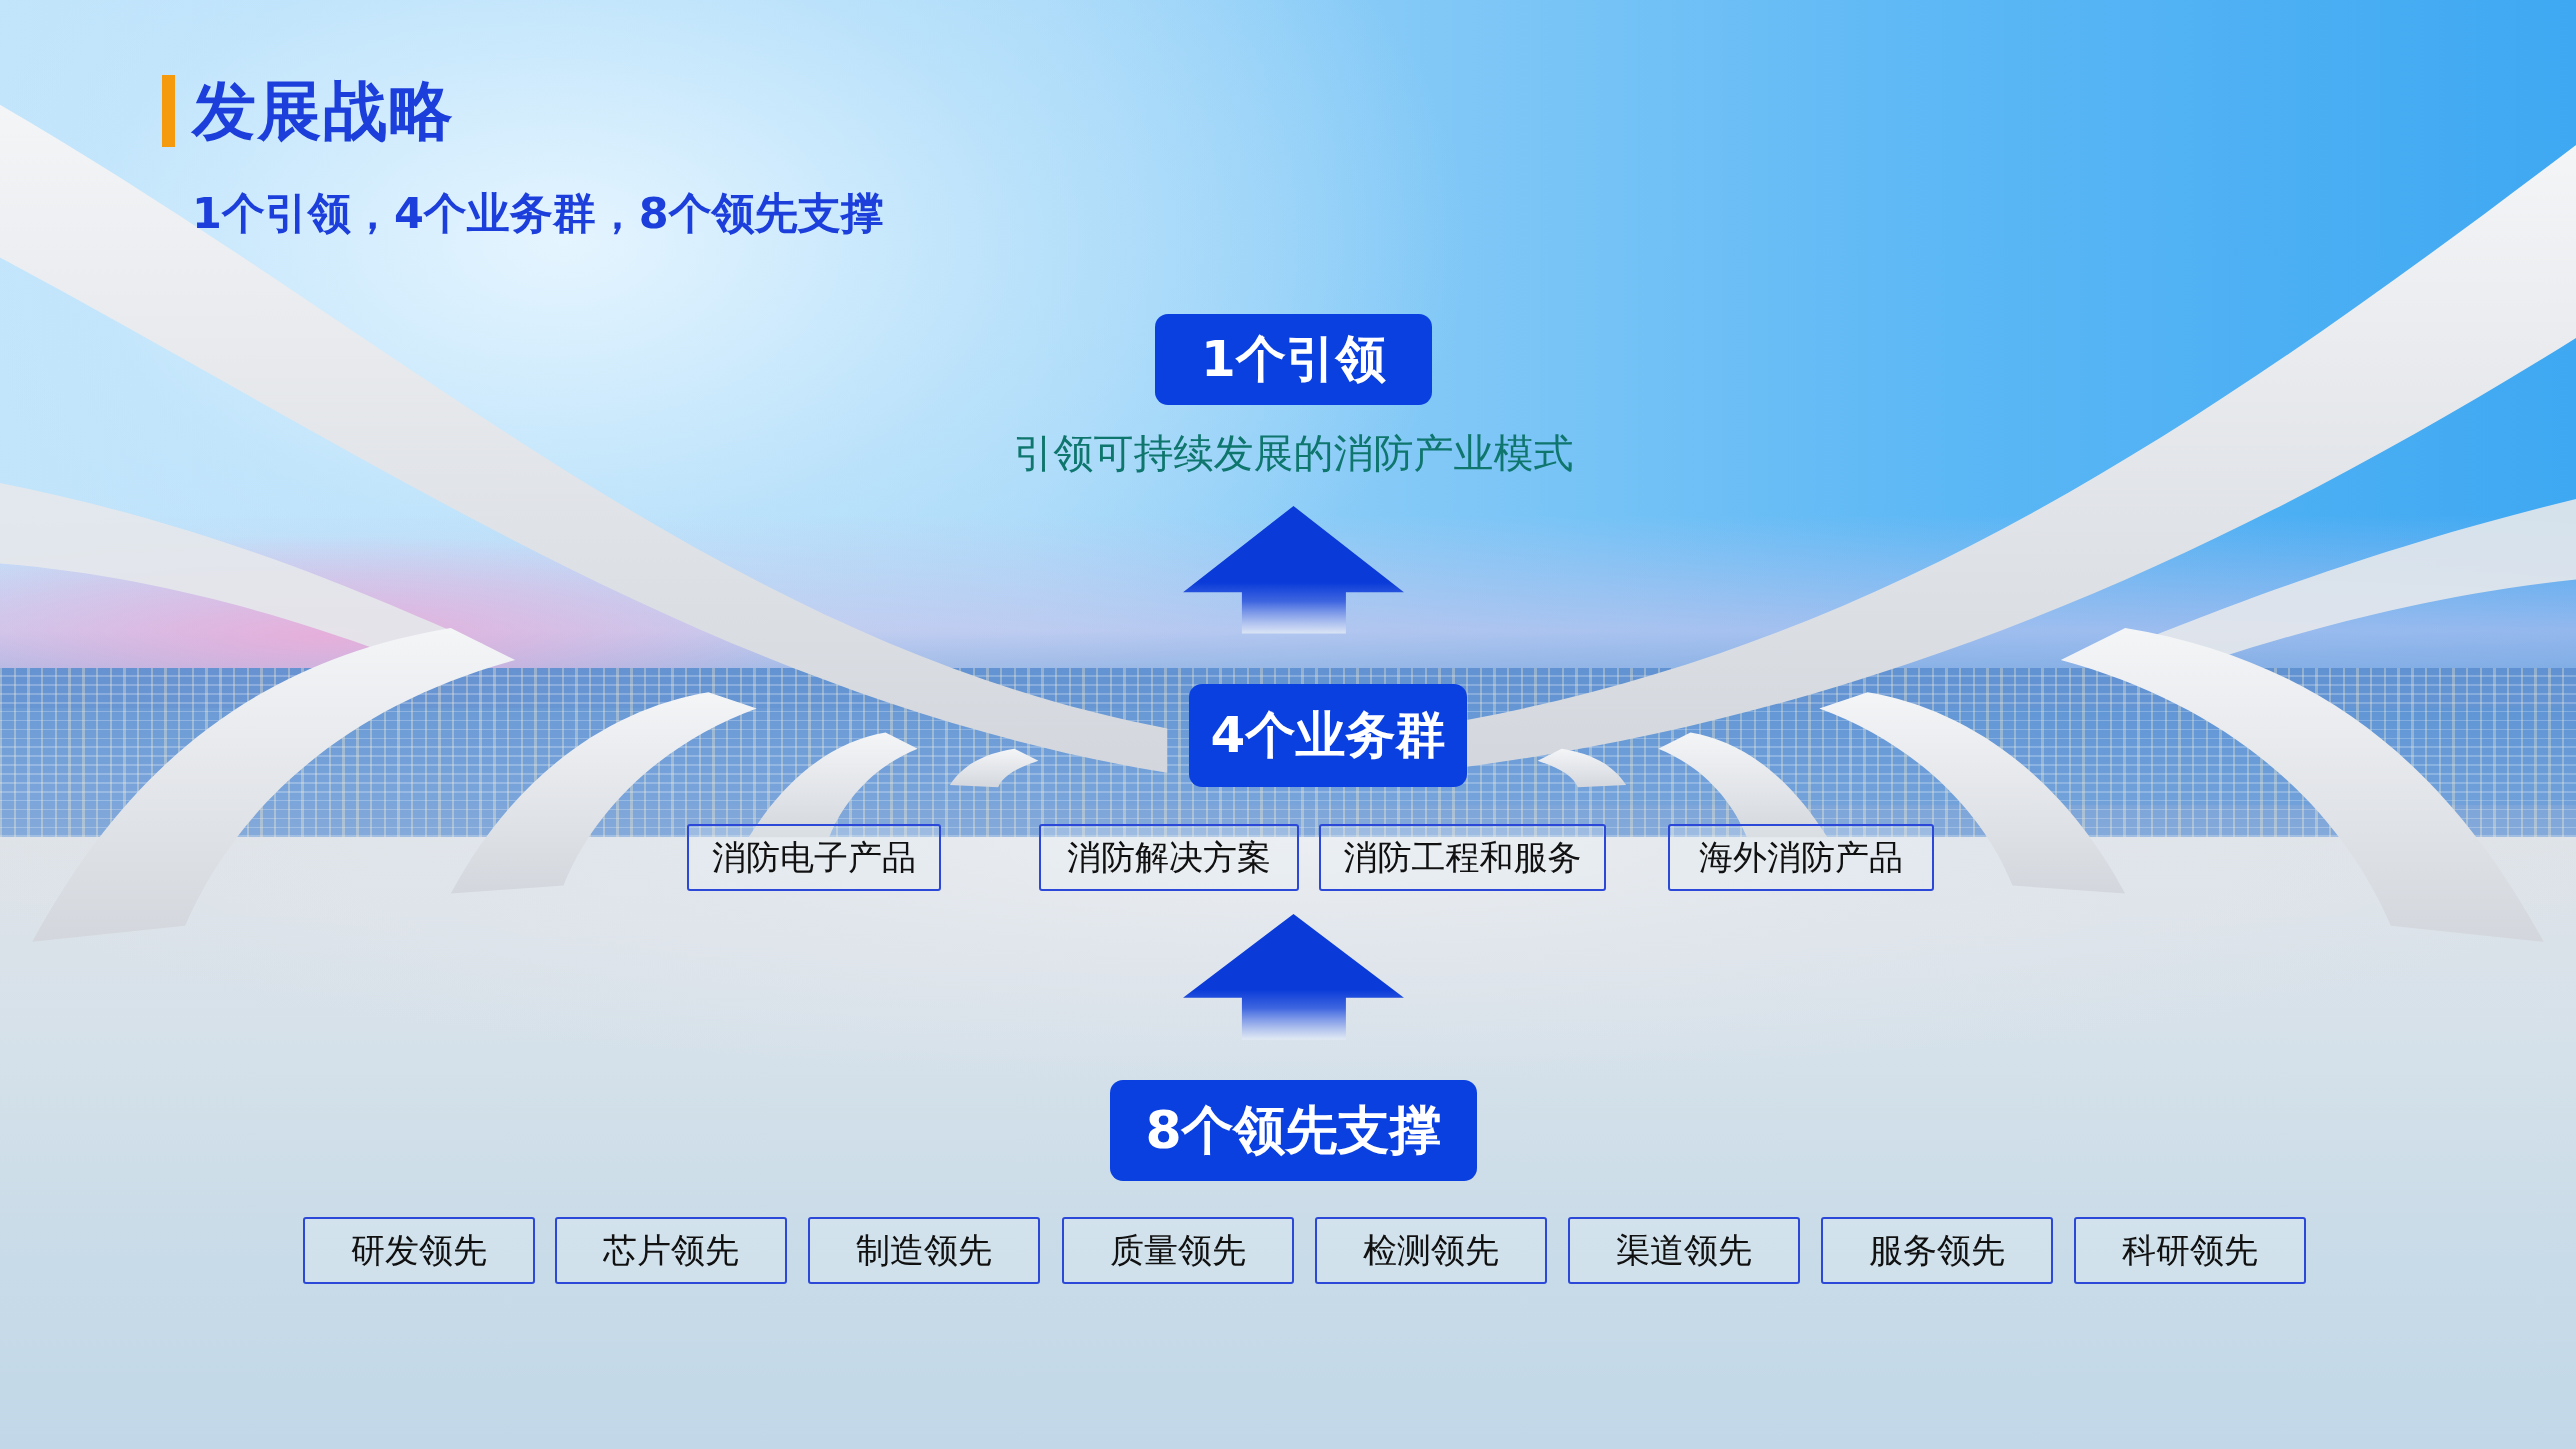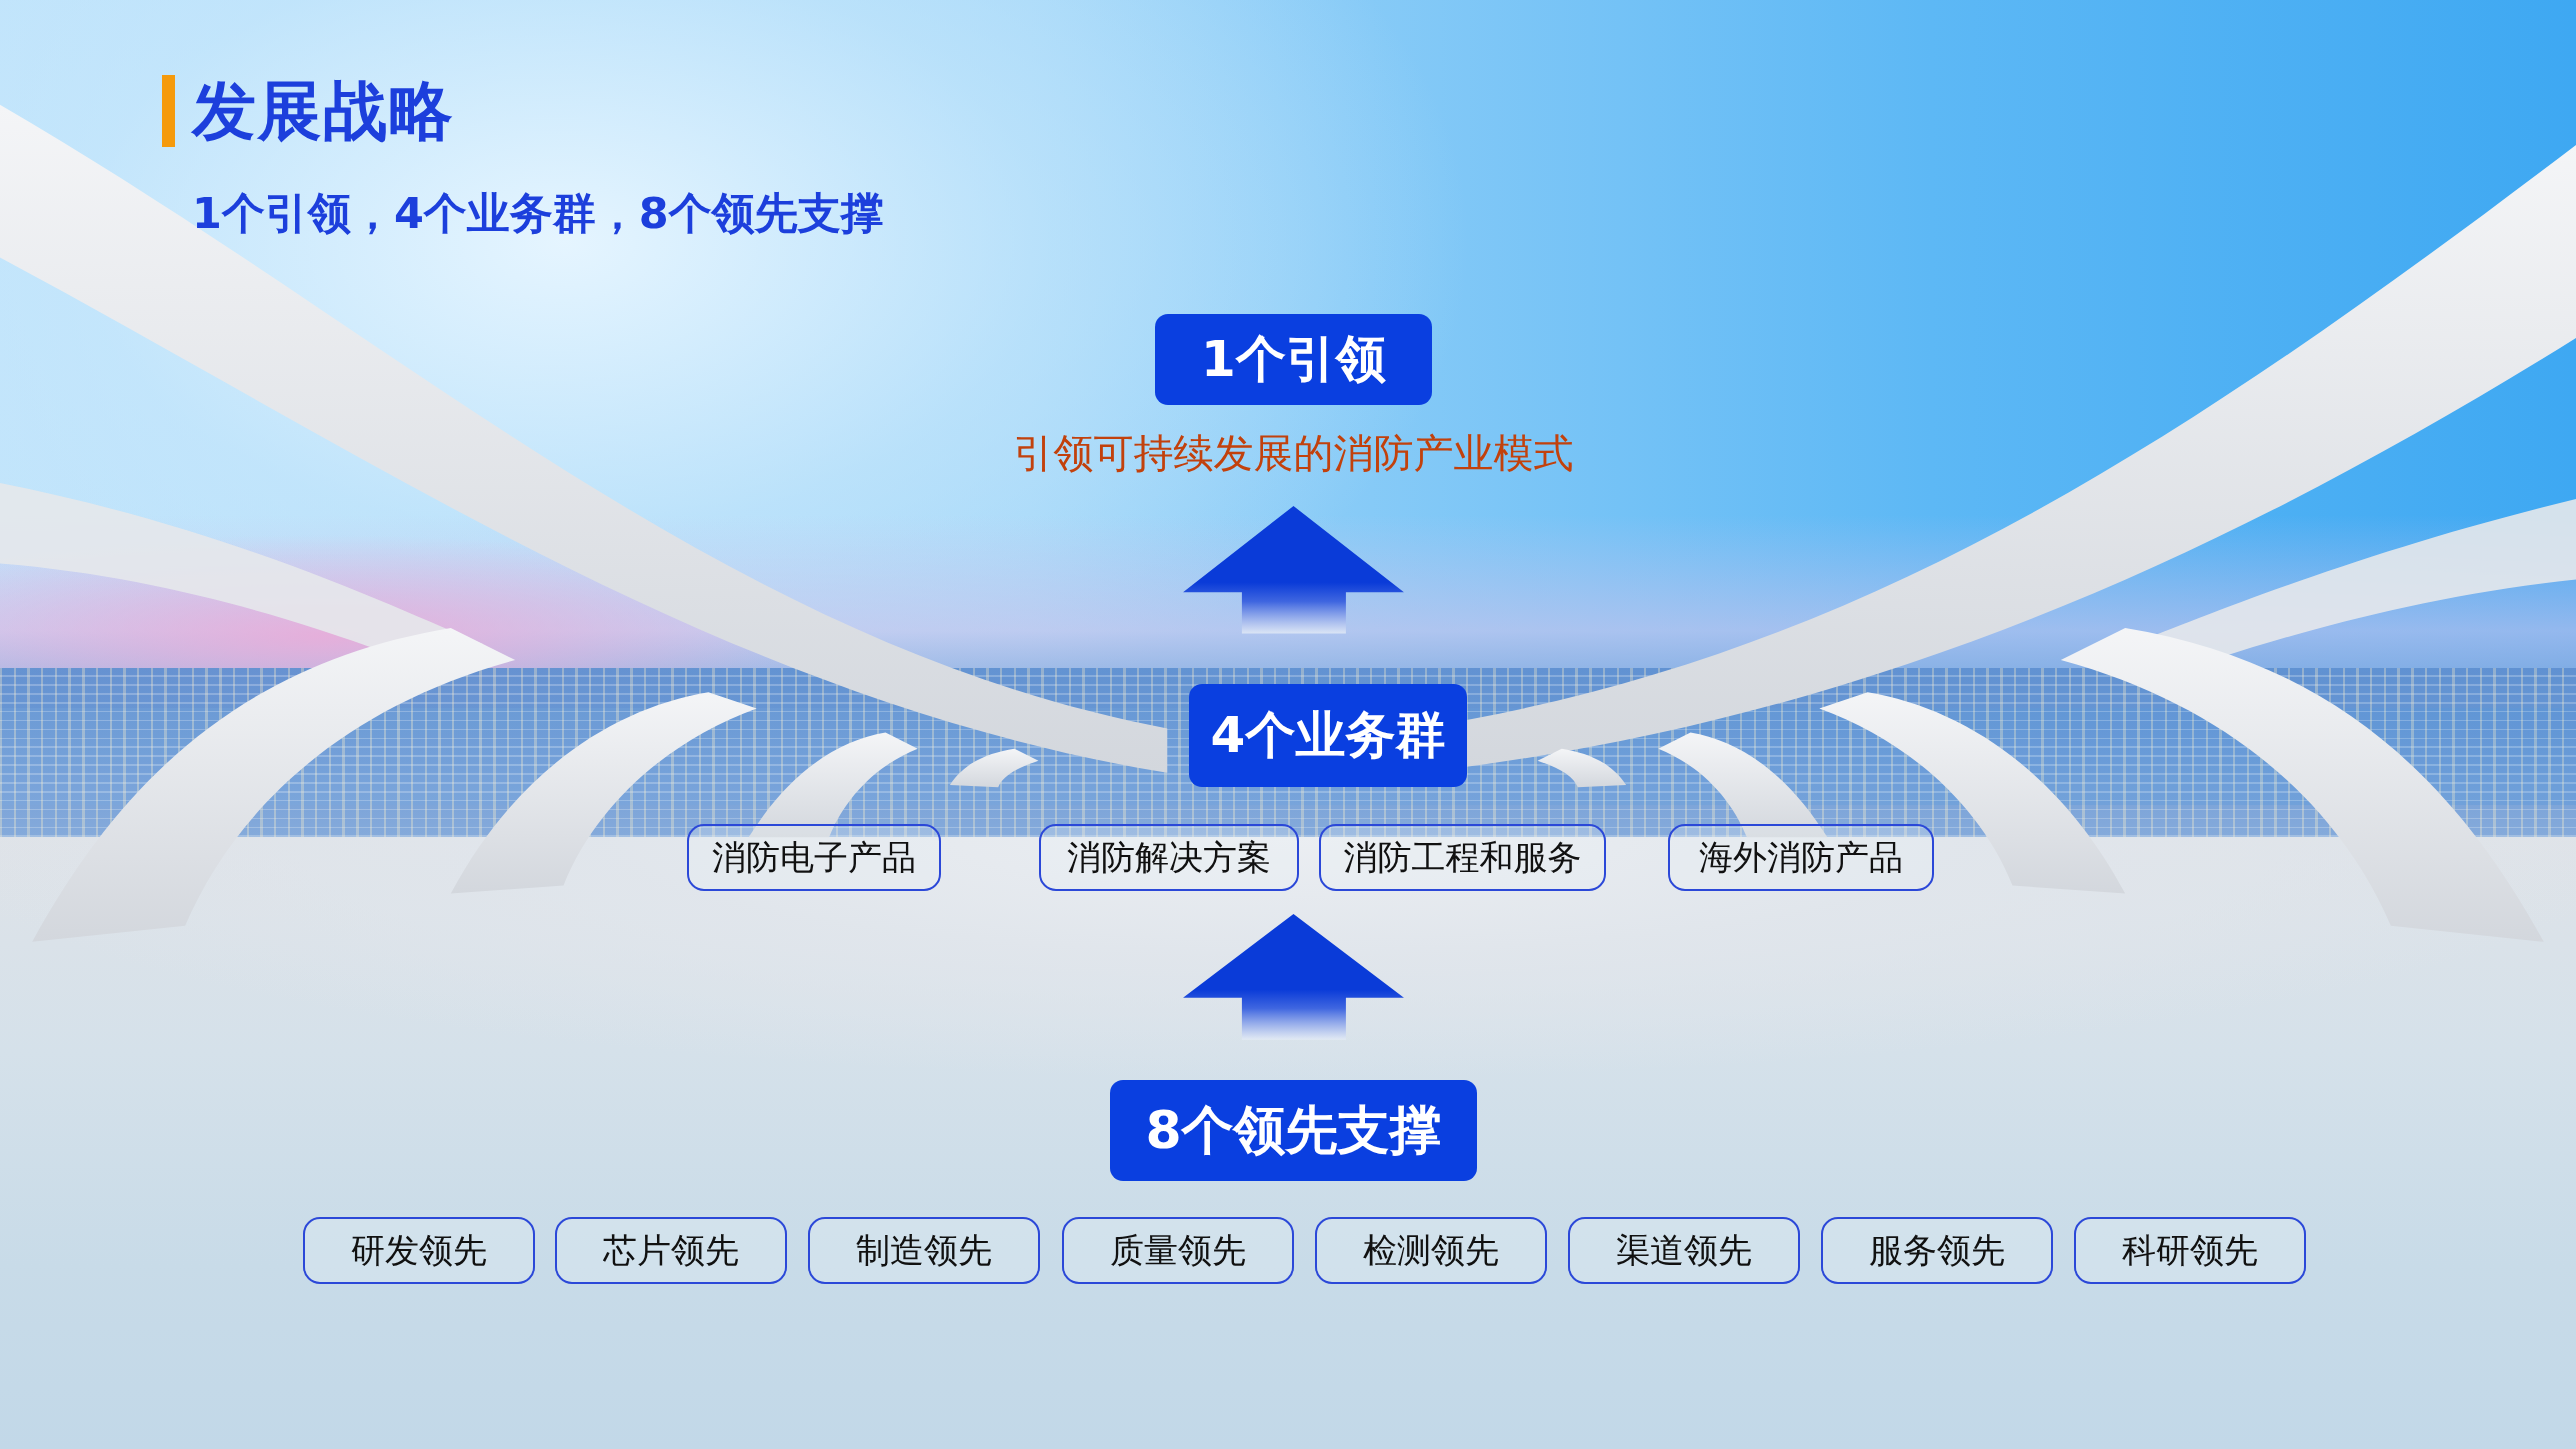--- a/index.html
+++ b/index.html
@@ -56,29 +56,29 @@
     position: absolute; background: #0a3fe0; color: #fff; border-radius: 13px;
     display: flex; align-items: center; justify-content: center;
     font-weight: bold; white-space: nowrap;
   }
   .lead-box { left: 1155px; top: 314px; width: 277px; height: 91px; font-size: 50px; }
   .biz-box { left: 1189px; top: 684px; width: 278px; height: 103px; font-size: 50px; }
   .support-box { left: 1110px; top: 1080px; width: 367px; height: 101px; font-size: 52px; }
 
   .caption {
     position: absolute; left: 966px; top: 427px; width: 655px; text-align: center;
-    font-size: 40px; color: #c2410c; line-height: 52px; white-space: nowrap;
+    font-size: 40px; color: #0f766e; line-height: 52px; white-space: nowrap;
   }
 
   .arrow { position: absolute; }
   .arrow-top { left: 1183px; top: 506px; }
   .arrow-bottom { left: 1183px; top: 914px; }
 
   .pill {
-    position: absolute; border: 2.4px solid #2b48d8; border-radius: 17px;
+    position: absolute; border: 2.4px solid #2b48d8; border-radius: 3px;
     background: rgba(235,242,248,0.25); box-sizing: border-box;
     display: flex; align-items: center; justify-content: center;
     color: #111; white-space: nowrap;
   }
   .biz-pill { top: 824px; height: 67px; font-size: 34px; }
   .sup-pill { top: 1217px; height: 67px; width: 232px; font-size: 34px; }
 </style>
 </head>
 <body>
 

